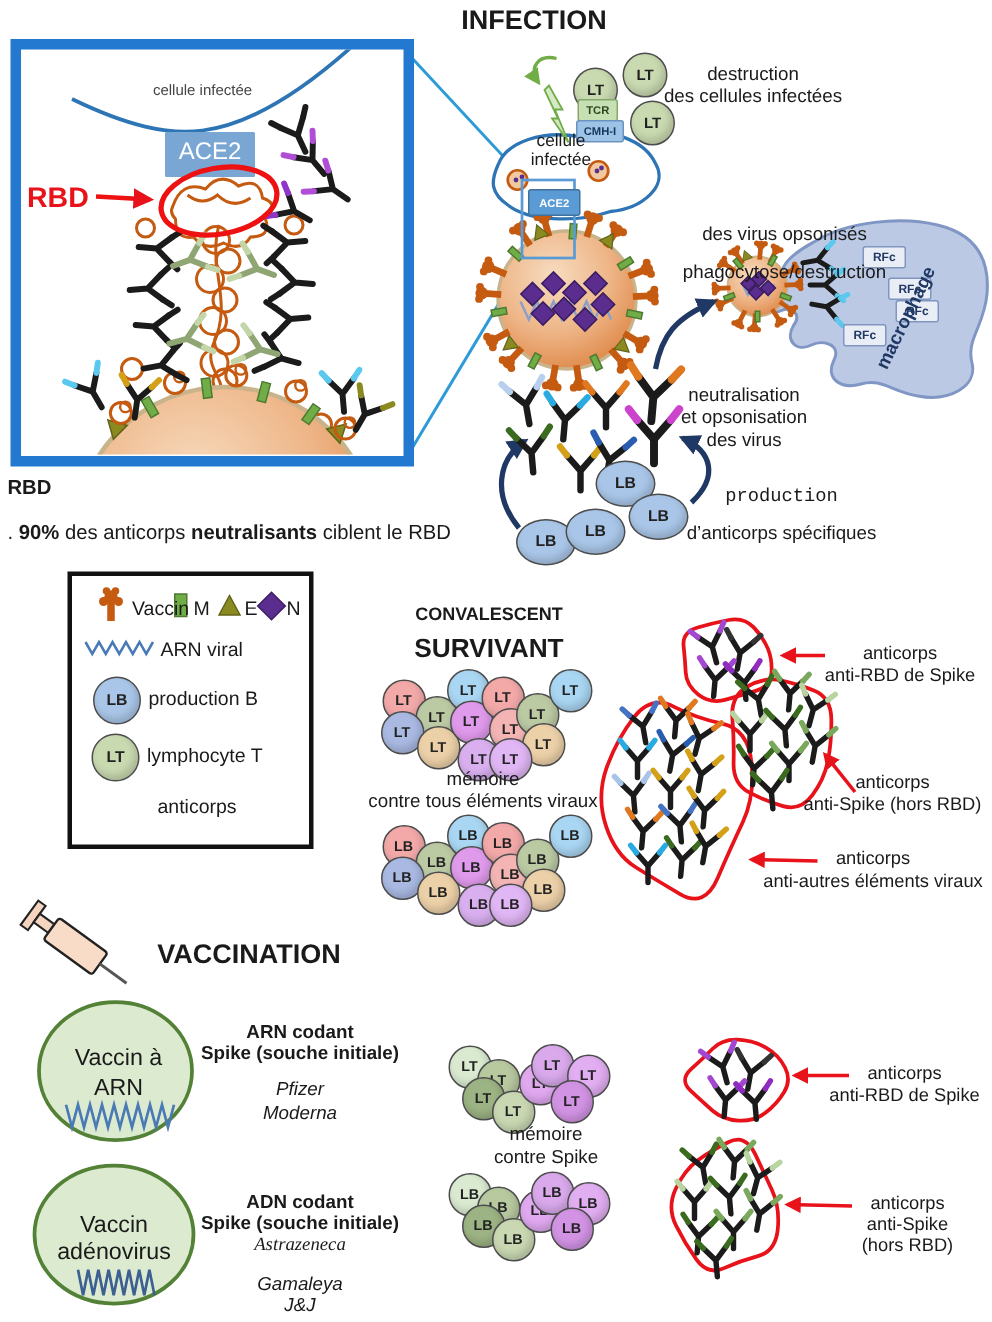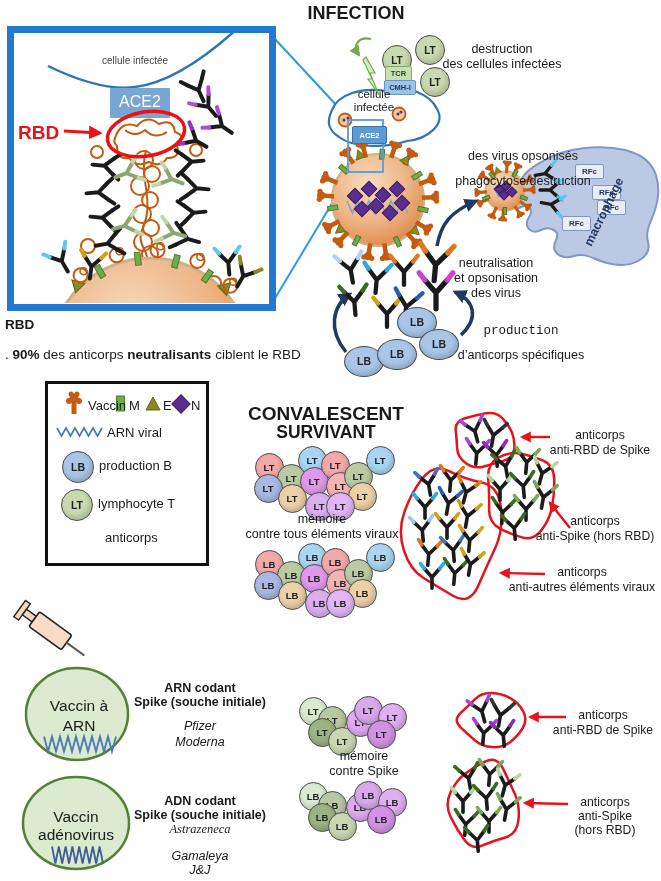--- a/index.html
+++ b/index.html
@@ -711,32 +711,33 @@
 
   <div class="t f13" style="left:88px;top:399px;">Vaccin</div>
   <div class="t f13" style="left:129px;top:399px;">M</div>
   <div class="t f13" style="left:163px;top:399px;">E</div>
   <div class="t f13" style="left:191px;top:399px;">N</div>
   <div class="t f13" style="left:107px;top:426px;">ARN viral</div>
   <div class="t f13" style="left:99px;top:459px;">production B</div>
   <div class="t f13" style="left:98px;top:497px;">lymphocyte T</div>
   <div class="t f13" style="left:105px;top:531px;">anticorps</div>
 
-  <div class="t b ctr" style="left:326px;top:403px;font-size:19px;">CONVALESCENT</div>
+  <div class="t b ctr" style="left:326px;top:403px;font-size:12px;">CONVALESCENT</div>
   <div class="t b ctr" style="left:326px;top:422px;font-size:17.5px;">SURVIVANT</div>
   <div class="t f125 ctr" style="left:322px;top:512px;">mémoire</div>
   <div class="t f125 ctr" style="left:322px;top:527px;">contre tous éléments viraux</div>
 
   <div class="t f12 ctr" style="left:600px;top:428px;">anticorps</div>
   <div class="t f12 ctr" style="left:600px;top:443px;">anti-RBD de Spike</div>
   <div class="t f12 ctr" style="left:595px;top:514px;">anticorps</div>
   <div class="t f12 ctr" style="left:595px;top:529px;">anti-Spike (hors RBD)</div>
   <div class="t f12 ctr" style="left:582px;top:565px;">anticorps</div>
   <div class="t f12 ctr" style="left:582px;top:580px;">anti-autres éléments viraux</div>
 
+  <div class="t b ctr" style="left:166px;top:626px;font-size:18px;">VACCINATION</div>
   <div class="t f155 ctr" style="left:79px;top:697px;">Vaccin à</div>
   <div class="t f155 ctr" style="left:79px;top:717px;">ARN</div>
   <div class="t b f125 ctr" style="left:200px;top:681px;">ARN codant</div>
   <div class="t b f125 ctr" style="left:200px;top:695px;">Spike (souche initiale)</div>
   <div class="t i f125 ctr" style="left:200px;top:719px;">Pfizer</div>
   <div class="t i f125 ctr" style="left:200px;top:735px;">Moderna</div>
 
   <div class="t f125 ctr" style="left:364px;top:749px;">mémoire</div>
   <div class="t f125 ctr" style="left:364px;top:764px;">contre Spike</div>
 

